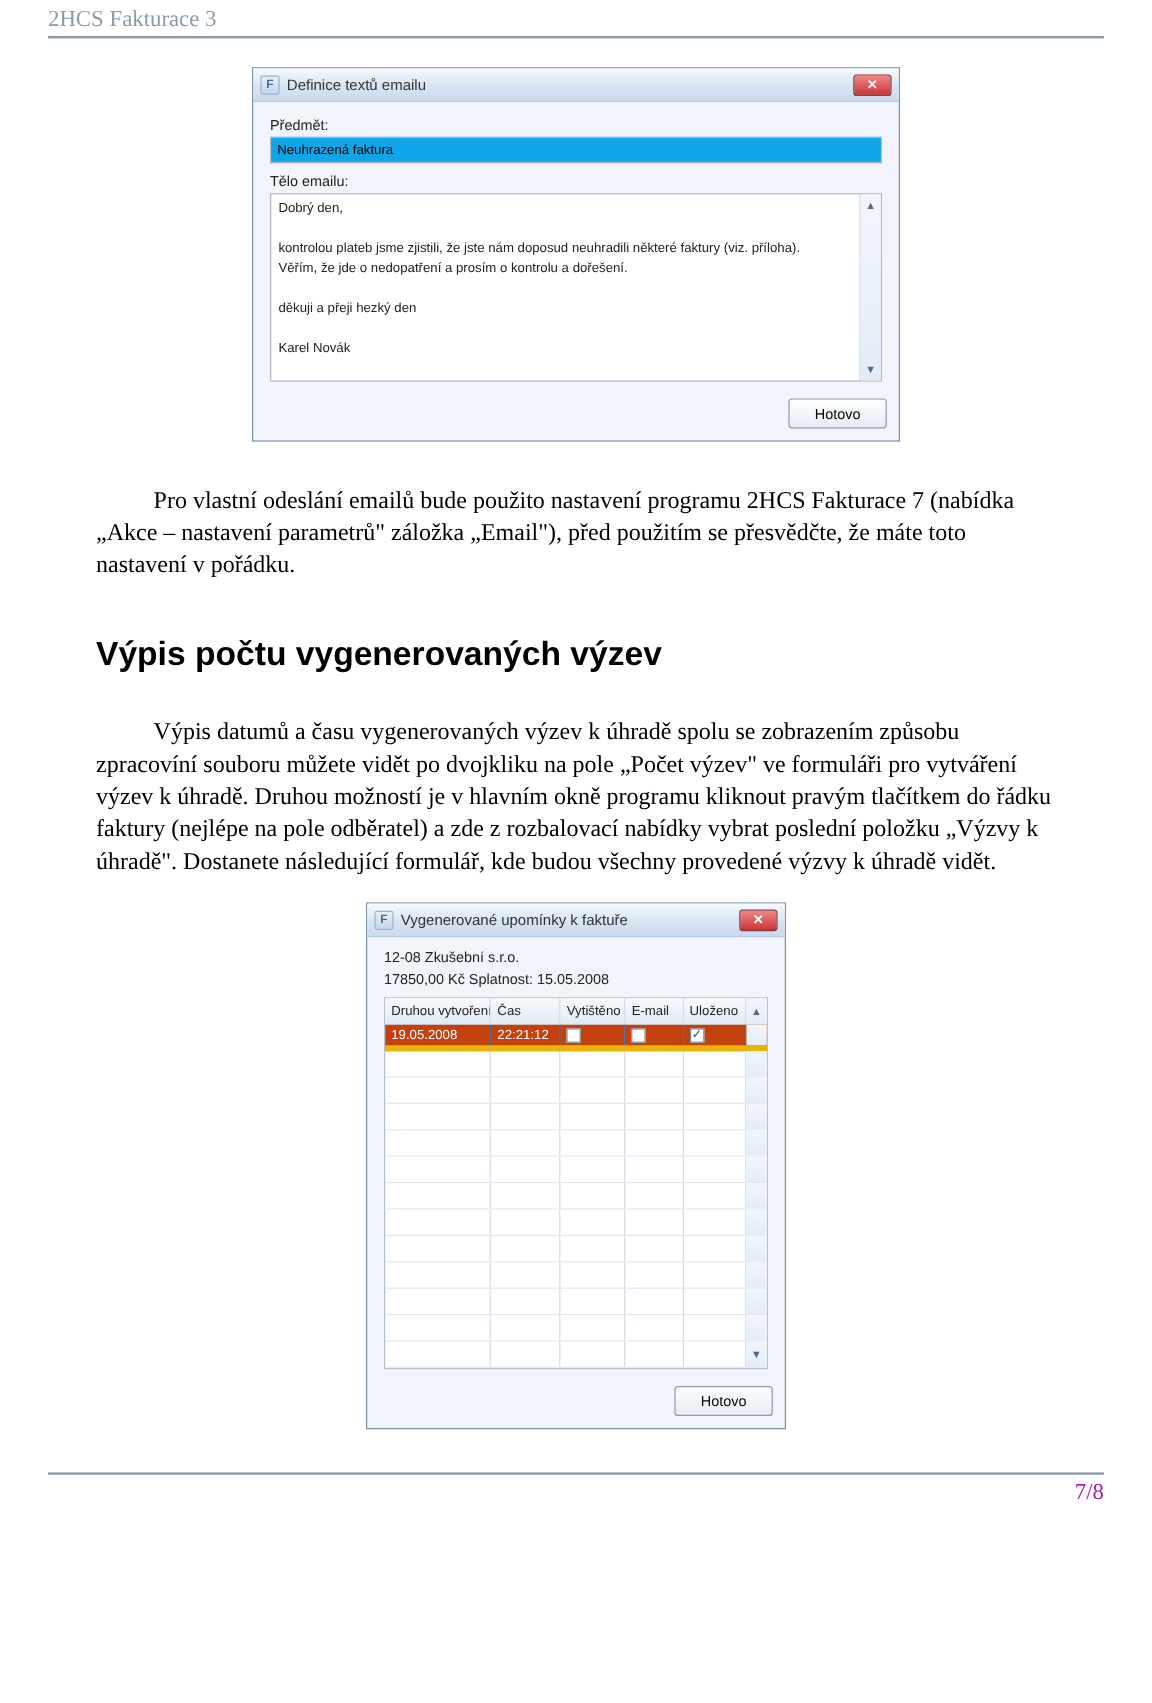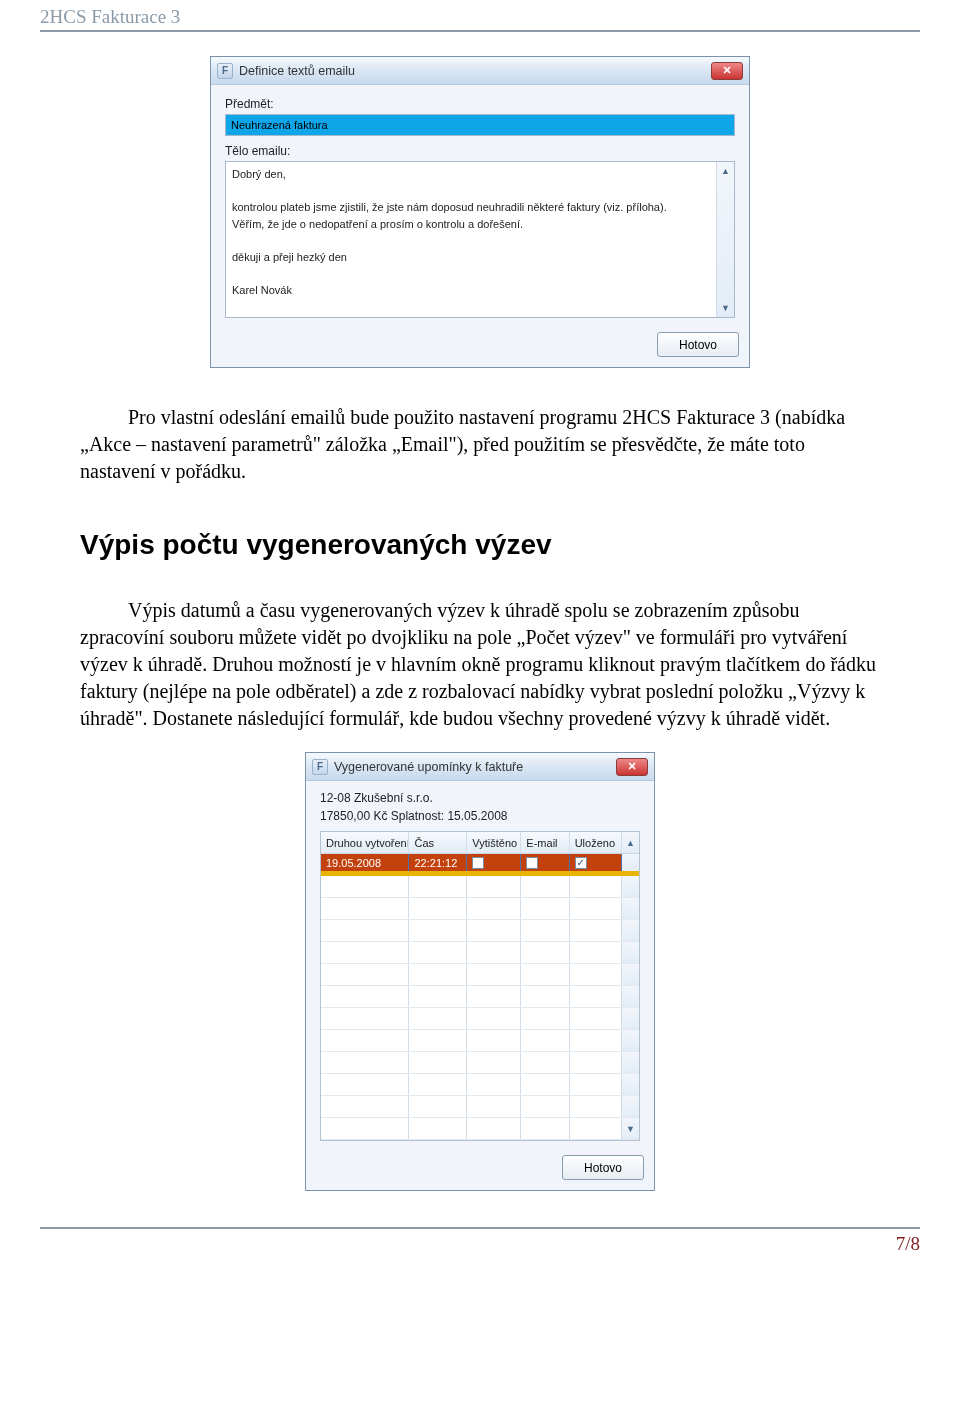--- a/index.html
+++ b/index.html
@@ -217,21 +217,21 @@
     position: relative;
   }
   .footer-rule {
     border: none;
     border-top: 2px solid #8a9aa8;
     margin: 36px 0 4px 0;
   }
   .page-num {
     text-align: right;
     font-size: 19px;
-    color: #7f1d1d;
+    color: #a21caf;
     margin: 0 0 5px 0;
     font-family: "Times New Roman", serif;
   }
 </style>
 </head>
 <body>
 
 <div class="page">
   <div class="header-title">2HCS Fakturace 3</div>
   <hr class="header-rule">
@@ -260,21 +260,21 @@
           <div class="sbtn">▼</div>
         </div>
       </div>
     </div>
     <div class="win-footer">
       <button class="btn">Hotovo</button>
     </div>
   </div>
 
   <div class="body-text">
-    <p class="indent">Pro vlastní odeslání emailů bude použito nastavení programu 2HCS Fakturace 3 (nabídka „Akce – nastavení parametrů" záložka „Email"), před použitím se přesvědčte, že máte toto nastavení v pořádku.</p>
+    <p class="indent">Pro vlastní odeslání emailů bude použito nastavení programu 2HCS Fakturace 7 (nabídka „Akce – nastavení parametrů" záložka „Email"), před použitím se přesvědčte, že máte toto nastavení v pořádku.</p>
   </div>
 
   <h2 class="section">Výpis počtu vygenerovaných výzev</h2>
 
   <div class="body-text">
     <p class="indent">Výpis datumů a času vygenerovaných výzev k úhradě spolu se zobrazením způsobu zpracovíní souboru můžete vidět po dvojkliku na pole „Počet výzev" ve formuláři pro vytváření výzev k úhradě. Druhou možností je v hlavním okně programu kliknout pravým tlačítkem do řádku faktury (nejlépe na pole odběratel) a zde z rozbalovací nabídky vybrat poslední položku  „Výzvy k úhradě". Dostanete následující formulář, kde budou všechny provedené výzvy k úhradě vidět.</p>
   </div>
 
   <div class="win win2">
     <div class="titlebar">

